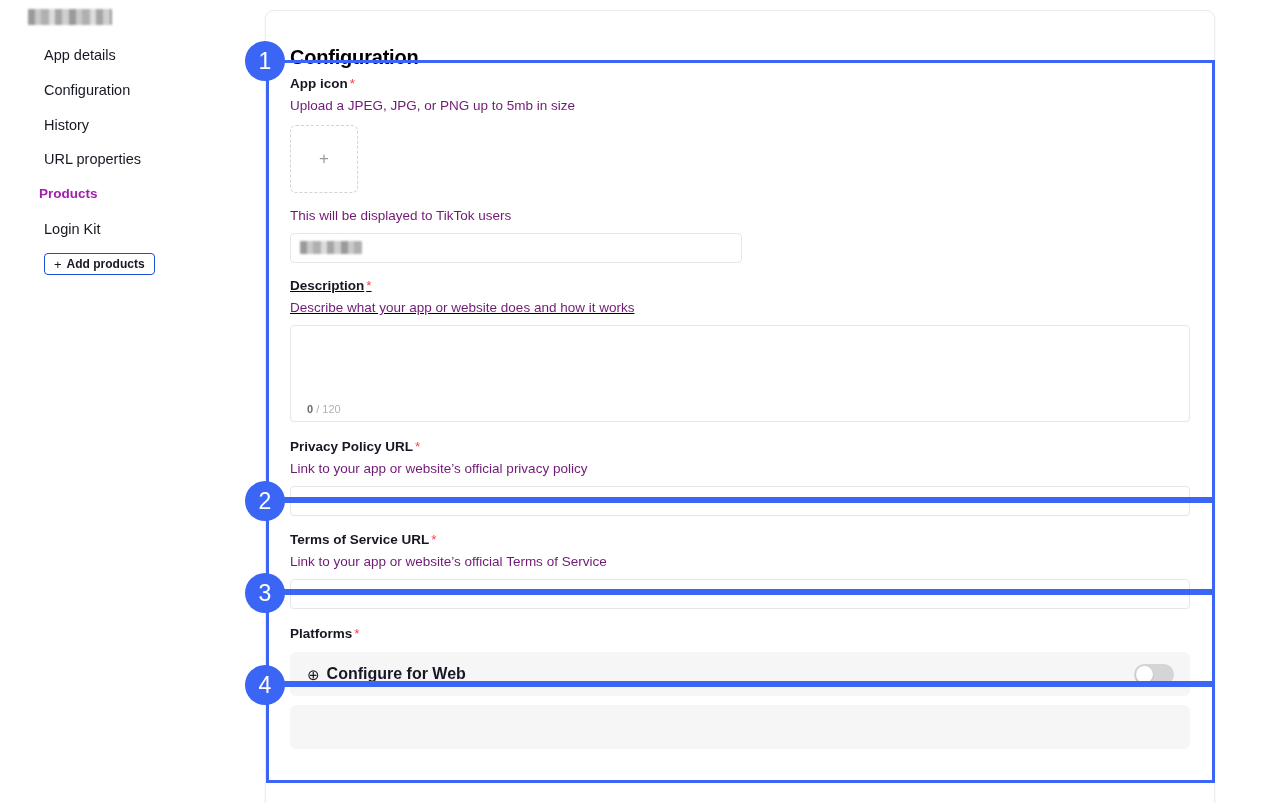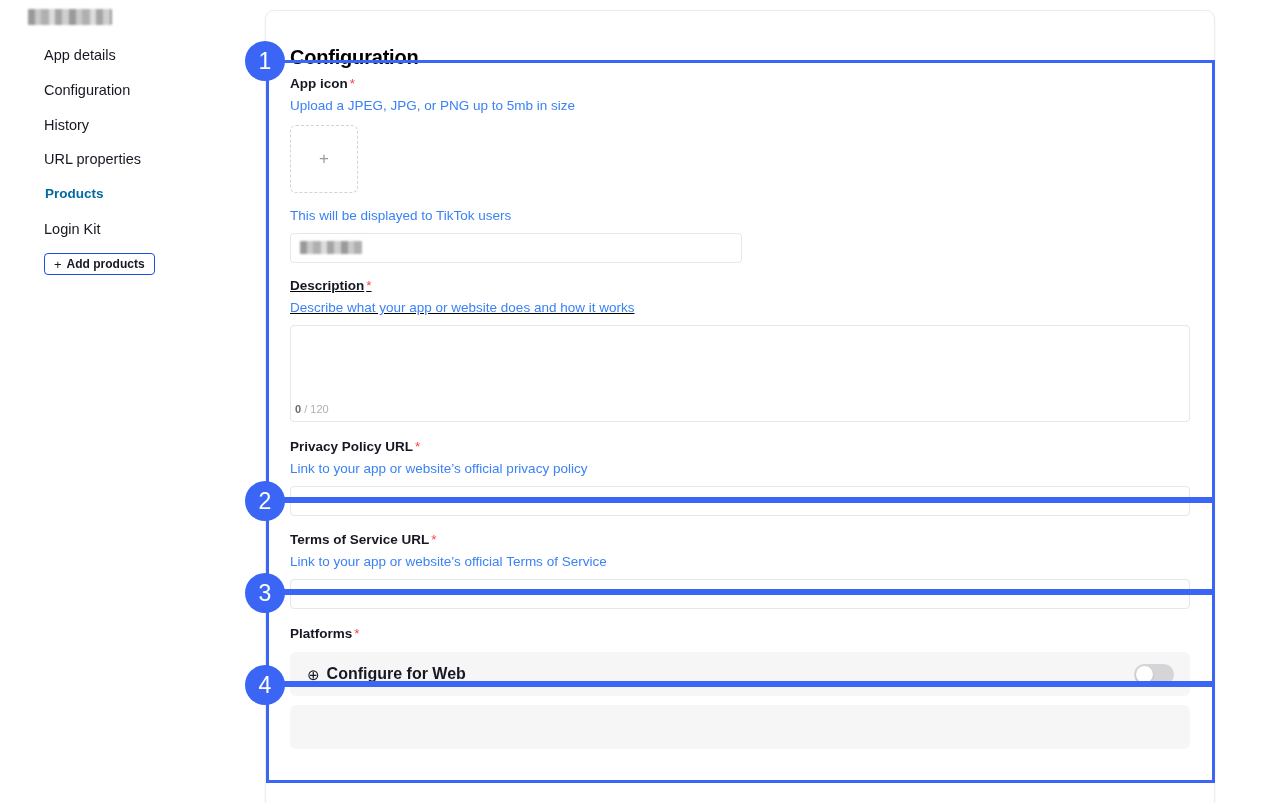--- a/index.html
+++ b/index.html
@@ -35,22 +35,22 @@
   .nav-item {
     position: absolute; left: 44px;
     font-size: 14.5px; color: #161823; line-height: 18px;
     white-space: nowrap;
   }
   .nav-item.app-details { top: 46px; }
   .nav-item.configuration { top: 81px; }
   .nav-item.history { top: 116px; }
   .nav-item.url-properties { top: 150px; }
   .nav-heading {
-    position: absolute; left: 45px; top: 186px;
-    font-size: 13.5px; font-weight: bold; color: #0369a1;
+    position: absolute; left: 39px; top: 186px;
+    font-size: 13.5px; font-weight: bold; color: #a21caf;
   }
   .nav-item.login-kit { top: 220px; }
   .add-products-btn {
     position: absolute; left: 44px; top: 253px;
     height: 22px; padding: 0 9px;
     border: 1px solid #1d4ed8; border-radius: 4px;
     background: #fff; color: #161823;
     font-size: 12px; font-weight: bold;
     display: flex; align-items: center; gap: 5px;
     cursor: pointer; white-space: nowrap;
@@ -73,21 +73,21 @@
 
   
   .form { position: absolute; left: 24px; top: 64px; width: 905px; }
   .field { position: relative; }
   .label {
     font-size: 13.5px; font-weight: bold; color: #161823;
     line-height: 18px; white-space: nowrap;
   }
   .req { color: #fa3c4c; font-weight: normal; margin-left: 2px; }
   .hint {
-    font-size: 13.5px; color: #3b82f6; line-height: 18px;
+    font-size: 13.5px; color: #701a75; line-height: 18px;
     margin-top: 4px; white-space: nowrap;
   }
   .upload-box {
     margin-top: 10px; width: 68px; height: 68px;
     border: 1px dashed #d3d3d6; border-radius: 6px;
     background: #fff;
     display: flex; align-items: center; justify-content: center;
     color: #9a9b9f; font-size: 17px; cursor: pointer;
   }
   .text-input {
@@ -106,21 +106,21 @@
     display: flex; align-items: center; justify-content: flex-end;
     padding-right: 11px;
   }
   .caret { color: #161823; font-size: 9px; line-height: 1; }
   .textarea {
     margin-top: 8px; width: 900px; height: 97px;
     border: 1px solid #e6e6e8; border-radius: 4px;
     background: #fff; position: relative;
   }
   .counter {
-    position: absolute; left: 4px; bottom: 6px;
+    position: absolute; left: 16px; bottom: 6px;
     font-size: 11px; color: #b0b1b5;
   }
   .counter b { color: #6b6c70; font-weight: bold; }
 
   
   .platform-row {
     margin-top: 9px; width: 900px; height: 44px;
     background: #f6f6f7; border-radius: 6px;
     display: flex; align-items: center;
     padding: 0 16px 0 17px;

